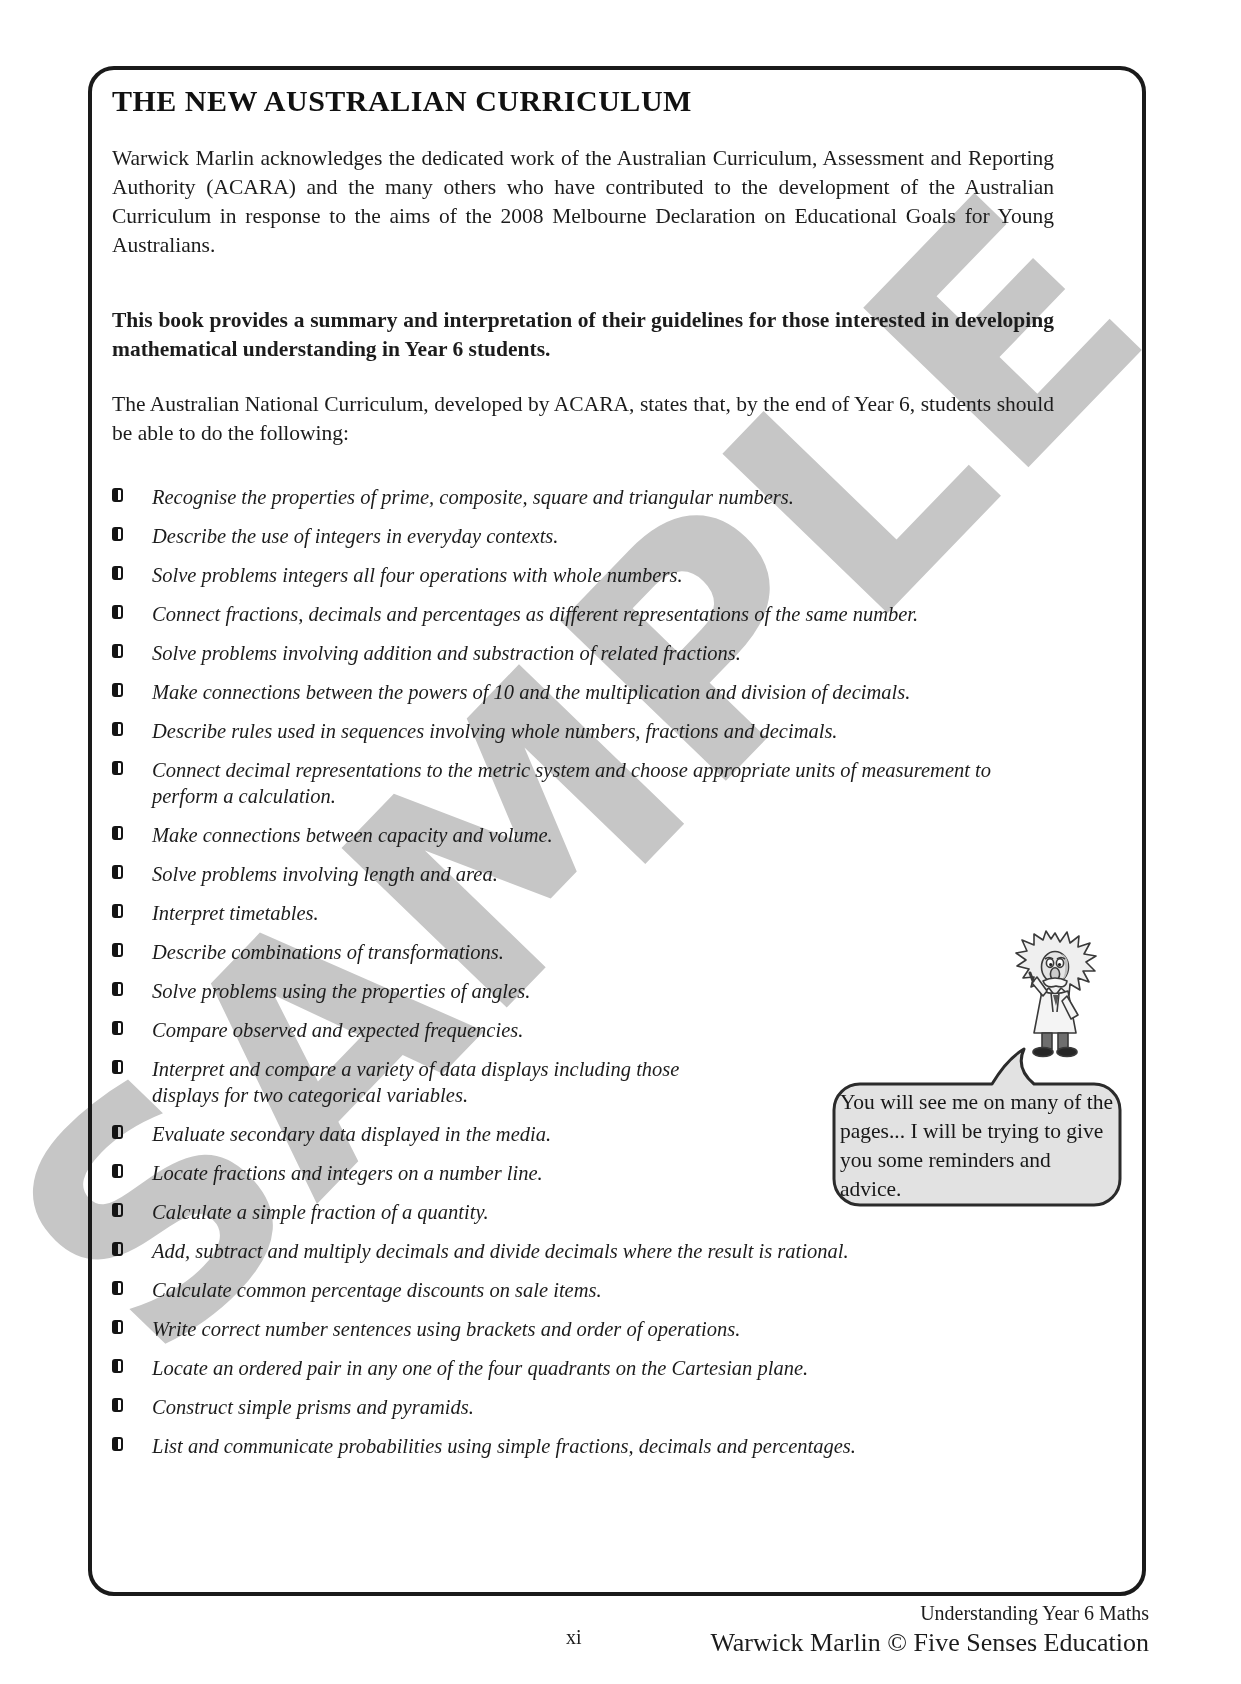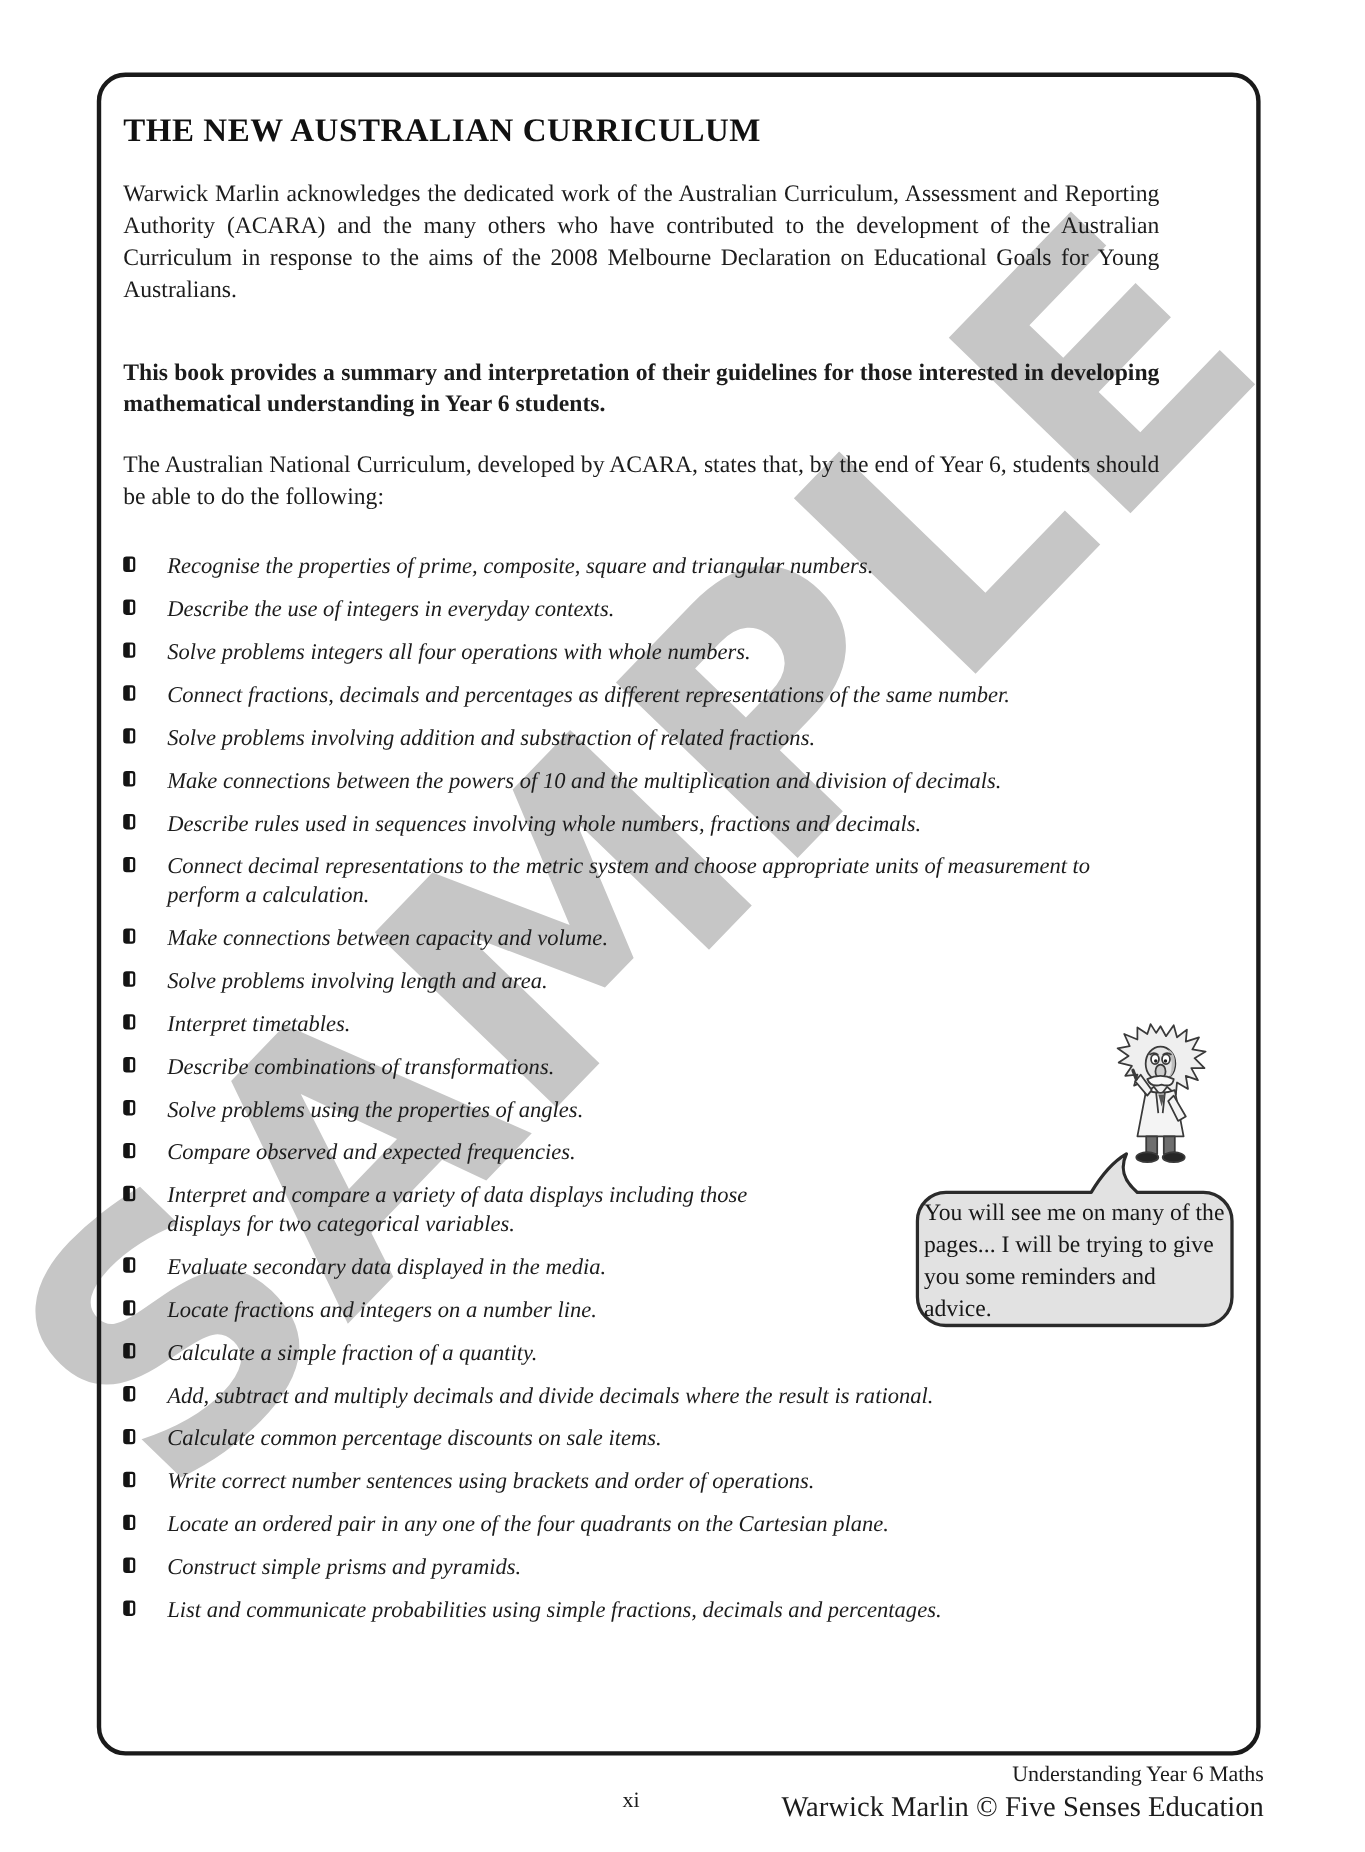--- a/index.html
+++ b/index.html
@@ -14,21 +14,21 @@
     position:absolute; left:-170px; top:618px; width:1500px;
     z-index:1; text-align:center; line-height:315px;
     font-family:"DejaVu Sans", sans-serif; font-weight:700;
     font-size:315px; color:#c6c6c6; letter-spacing:2px;
     transform:rotate(-46deg); pointer-events:none; user-select:none;
   }
   
   .box {
     position:absolute; left:88px; top:66px; width:1058px; height:1530px;
     border:4px solid #1a1a1a; border-radius:26px;
-    z-index:2; padding:32px 0 0 20px; background:transparent;
+    z-index:2; padding:14px 0 0 20px; background:transparent;
   }
   .title {
     font-size:30px; font-weight:700; letter-spacing:0.5px;
     line-height:34px; color:#111;
   }
   .para {
     width:942px; margin-top:26px;
     font-size:21.5px; line-height:29px; text-align:justify;
   }
   .para.emphasis { font-weight:700; margin-top:46px; }

